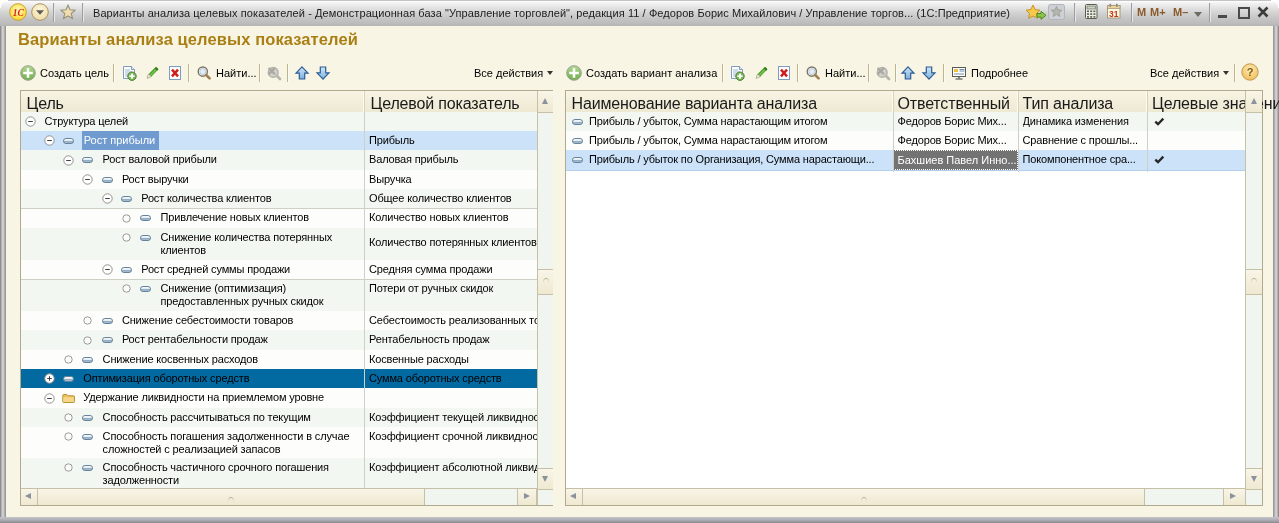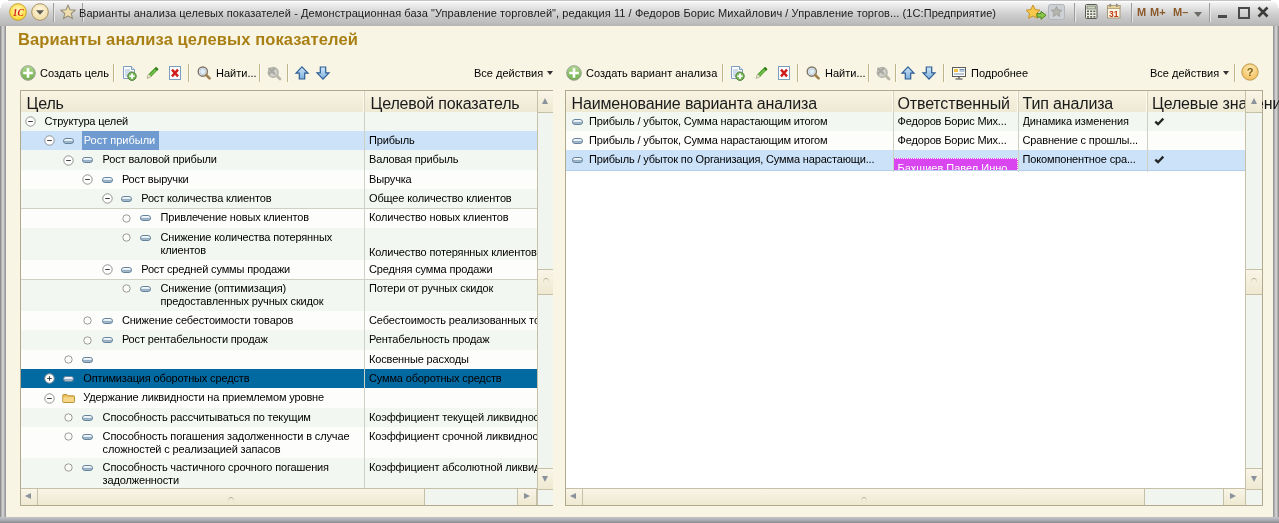--- a/index.html
+++ b/index.html
@@ -60,21 +60,21 @@
         <path d="M5 7.2 h8 l-4 4.6 z" fill="#5c5c54"></path>
       </svg>
     </div>
  <div class="tbar-sep" style="left:53px"></div>
  <div class="ab" style="left:60px;top:4px">
       <svg width="16" height="16" viewBox="0 0 16 16" style="">
         <path d="M8 1.2 L10 5.8 L15 6.3 L11.2 9.5 L12.4 14.4 L8 11.9 L3.6 14.4 L4.8 9.5 L1 6.3 L6 5.8 Z" fill="#f0dfae" stroke="#97907c" stroke-width="1.1"></path>
       </svg>
     </div>
  <div class="tbar-sep" style="left:82px"></div>
- <div class="ttl" style="left:79px">Варианты анализа целевых показателей - Демонстрационная база "Управление торговлей", редакция 11 / Федоров Борис Михайлович / Управление торгов... (1С:Предприятие)</div>
+ <div class="ttl" style="left:93px">Варианты анализа целевых показателей - Демонстрационная база "Управление торговлей", редакция 11 / Федоров Борис Михайлович / Управление торгов... (1С:Предприятие)</div>
  <div class="ab" style="left:1025px;top:4px">
       <svg width="22" height="17" viewBox="0 0 22 17" style="">
         <path d="M8 1 L10.2 5.6 L15 6.2 L11.5 9.5 L12.4 14.3 L8 12 L3.6 14.3 L4.5 9.5 L1 6.2 L5.8 5.6 Z" fill="#f8c84a" stroke="#c89428" stroke-width="1"></path>
         <path d="M12 9.5 h4 v-2.2 l5 4 -5 4 v-2.2 h-4 z" fill="#8ac64a" stroke="#4e8820"></path>
       </svg>
     </div>
  <div class="ab" style="left:1048px;top:4px">
       <svg width="17" height="16" viewBox="0 0 17 16" style="">
         <rect x="0.5" y="0.5" width="16" height="15" rx="2" fill="#cdd0d4" stroke="#b2b5ba"></rect>
         <path d="M8.5 2.4 L10 5.8 L13.8 6.2 L11 8.8 L11.8 12.4 L8.5 10.5 L5.2 12.4 L6 8.8 L3.2 6.2 L7 5.8 Z" fill="#b4b6ae" stroke="#9a9c94" stroke-width="0.8"></path>
@@ -466,21 +466,21 @@
               <stop offset="0.42" stop-color="#e4edf4"></stop>
               <stop offset="0.5" stop-color="#8fa9be"></stop>
               <stop offset="0.9" stop-color="#a9bfd0"></stop>
               <stop offset="1" stop-color="#c8d6e2"></stop>
             </linearGradient>
           </defs>
           <rect x="0.5" y="0.5" width="10" height="5" rx="2.4" fill="url(#gt)" stroke="#64829c" stroke-width="1"></rect>
         </svg>
       </div>
       <div class="ab celltxt" style="left:140.0px;top:2.5px;width:204.0px;height:28px">Снижение количества потерянных<br>клиентов</div>
-      <div class="ab celltxt" style="left:348.5px;top:18px;width:174px;white-space:nowrap">Количество потерянных клиентов</div>
+      <div class="ab celltxt" style="left:348.5px;top:8px;width:174px;white-space:nowrap">Количество потерянных клиентов</div>
     </div>
     <div class="lrow" style="top:188.0px;height:32px;background:#f3f7f1;border-bottom:1px solid #cdd1c5">
       <div class="ab" style="left:101.5px;top:4.5px">
         <svg width="9" height="9" viewBox="0 0 9 9" style="">
           <circle cx="4.5" cy="4.5" r="3.7" fill="#fbfbf8" stroke="#9a9a9a" stroke-width="1"></circle>
         </svg>
       </div>
       <div class="ab" style="left:119.8px;top:7.0px">
         <svg width="11" height="6" viewBox="0 0 11 6" style="">
           <defs>
@@ -581,20 +581,21 @@
               <stop offset="0" stop-color="#ffffff"></stop>
               <stop offset="0.42" stop-color="#e4edf4"></stop>
               <stop offset="0.5" stop-color="#8fa9be"></stop>
               <stop offset="0.9" stop-color="#a9bfd0"></stop>
               <stop offset="1" stop-color="#c8d6e2"></stop>
             </linearGradient>
           </defs>
           <rect x="0.5" y="0.5" width="10" height="5" rx="2.4" fill="url(#gt)" stroke="#64829c" stroke-width="1"></rect>
         </svg>
       </div>
+      <div class="ab celltxt" style="left:82.1px;top:2.5px;width:261.9px;height:15px">Снижение косвенных расходов</div>
       <div class="ab celltxt" style="left:348.5px;top:2.5px;width:168.5px;white-space:nowrap">Косвенные расходы</div>
     </div>
     <div class="lrow" style="top:278.0px;height:19px;background:#0369a1;border-bottom:1px solid #cdd1c5">
       <div class="ab" style="left:23.3px;top:4.0px">
         <svg width="11" height="11" viewBox="0 0 11 11" style="">
           <circle cx="5.5" cy="5.5" r="4.7" fill="#fff" stroke="#929292"></circle>
           <path d="M3.2 5.5 h4.6" stroke="#404040" stroke-width="1"></path>
           <path d="M5.5 3.2 v4.6" stroke="#404040" stroke-width="1"></path>
         </svg>
       </div>
@@ -788,21 +789,21 @@
               <stop offset="0.42" stop-color="#e4edf4"></stop>
               <stop offset="0.5" stop-color="#8fa9be"></stop>
               <stop offset="0.9" stop-color="#a9bfd0"></stop>
               <stop offset="1" stop-color="#c8d6e2"></stop>
             </linearGradient>
           </defs>
           <rect x="0.5" y="0.5" width="10" height="5" rx="2.4" fill="url(#gt)" stroke="#64829c" stroke-width="1"></rect>
         </svg>
       </div>
       <div class="ab celltxt" style="left:23.5px;top:2.5px;width:300px;white-space:nowrap">Прибыль / убыток по Организация, Сумма нарастающи...</div>
-      <div class="ab" style="left:327px;top:8px;width:125px;height:20px;background:#d946ef;box-sizing:border-box;border:1px dotted #fff;color:#fff;line-height:18px;padding-left:4px;white-space:nowrap;overflow:hidden">Бахшиев Павел Инно...</div>
+      <div class="ab" style="left:327px;top:0;width:125px;height:20px;background:#737373;box-sizing:border-box;border:1px dotted #fff;color:#fff;line-height:18px;padding-left:4px;white-space:nowrap;overflow:hidden">Бахшиев Павел Инно...</div>
       <div class="ab celltxt" style="left:457px;top:2.5px;width:122px;white-space:nowrap">Покомпонентное сра...</div>
       <div class="ab" style="left:588px;top:5px">
         <svg width="11" height="9" viewBox="0 0 11 9" style="">
           <path d="M1.3 4.6 L4 7.2 L9.3 1.6" stroke="#252525" stroke-width="2.3" fill="none"></path>
         </svg>
       </div>
     </div>
  <div class="cdiv" style="left:327px;height:59.5px"></div>
  <div class="cdiv" style="left:452px;height:59.5px"></div>
  <div class="cdiv" style="left:581.5px;height:59.5px"></div>

